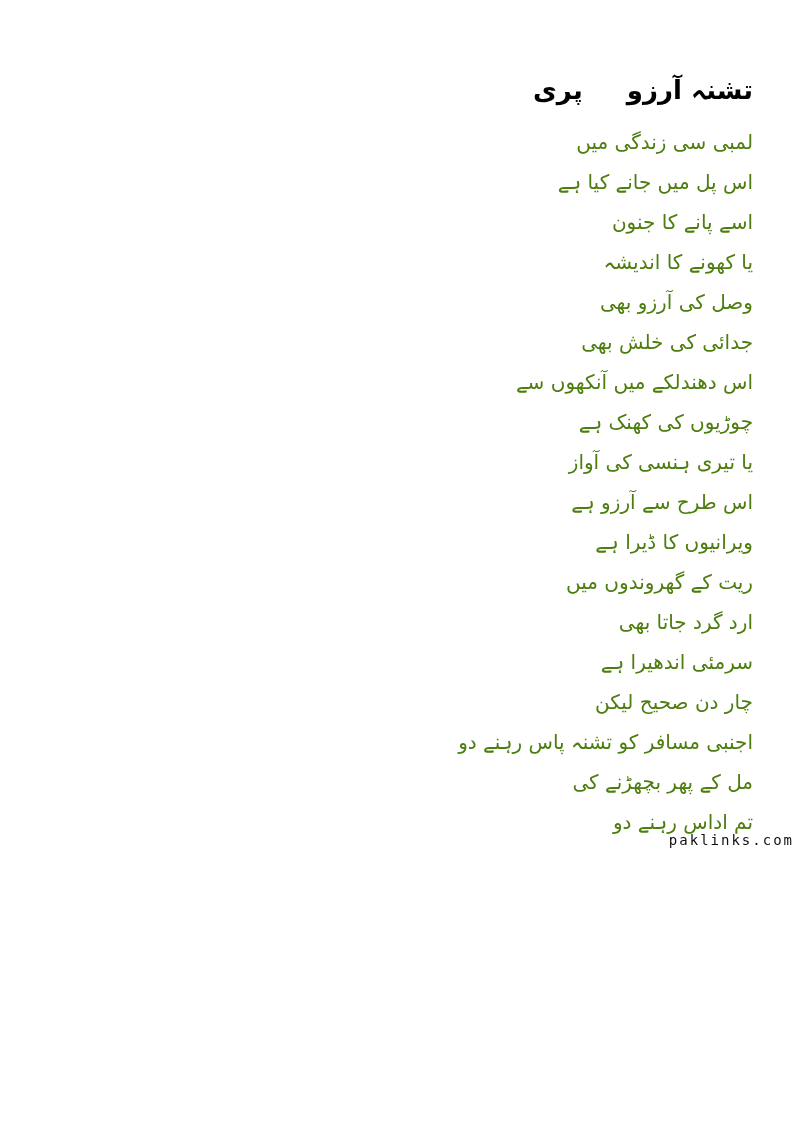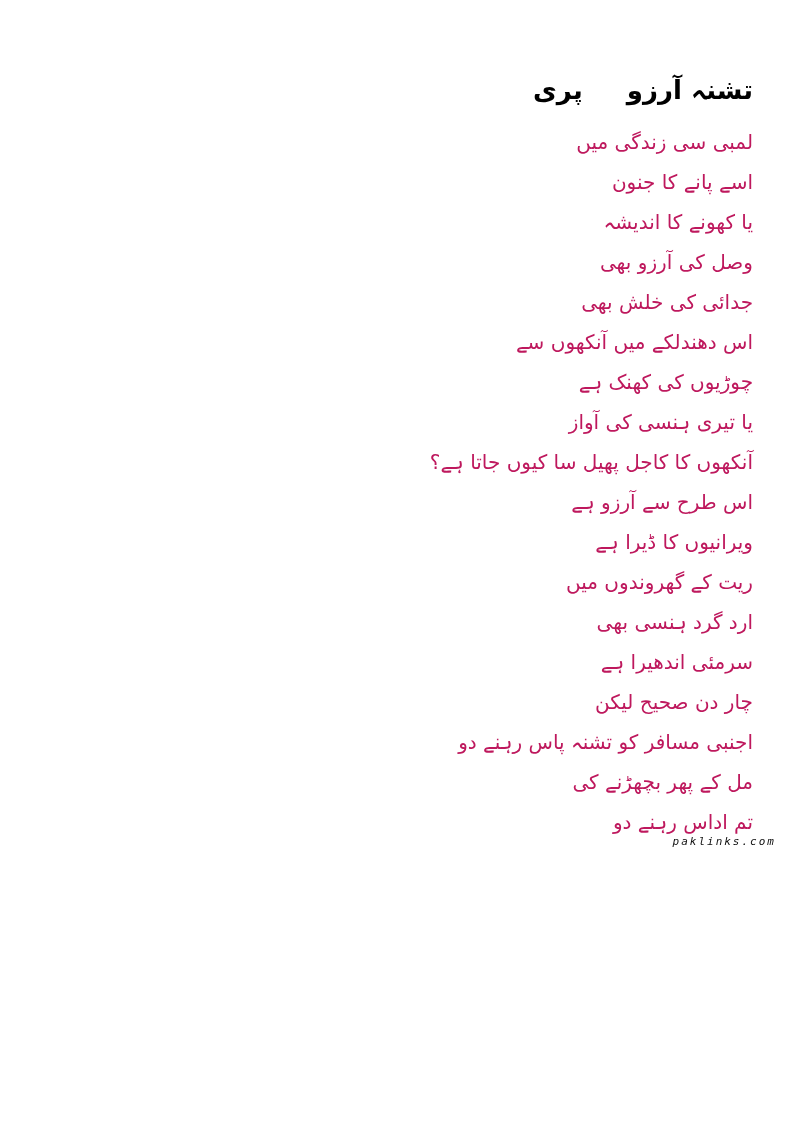--- a/index.html
+++ b/index.html
@@ -30,54 +30,53 @@
     height: 54px;
     line-height: 44px;
     white-space: pre;
     color: #000000;
   }
   .poem-line {
     font-size: 20px;
     height: 40px;
     line-height: 40px;
     white-space: nowrap;
-    color: #be185d;
+    color: #4d7c0f;
   }
   .watermark {
     position: absolute;
-    right: 19px;
+    right: 1px;
     bottom: 8px;
     font-family: "DejaVu Sans Mono", monospace;
-    font-size: 11px;
+    font-size: 14px;
     letter-spacing: 2px;
     color: #111111;
     direction: ltr;
-    font-style: italic;
   }
 </style>
 </head>
 <body>
 
 <div class="page">
   <div class="poem" dir="rtl">
     <div class="poem-title">تشنہ آرزو   پری</div>
     <div id="poem-lines">
         <div class="poem-line">لمبی سی زندگی میں</div>
+        <div class="poem-line">اس پل میں جانے کیا ہے</div>
         <div class="poem-line">اسے پانے کا جنون</div>
         <div class="poem-line">یا کھونے کا اندیشہ</div>
         <div class="poem-line">وصل کی آرزو بھی</div>
         <div class="poem-line">جدائی کی خلش بھی</div>
         <div class="poem-line">اس دھندلکے میں آنکھوں سے</div>
         <div class="poem-line">چوڑیوں کی کھنک ہے</div>
         <div class="poem-line">یا تیری ہنسی کی آواز</div>
-        <div class="poem-line">آنکھوں کا کاجل پھیل سا کیوں جاتا ہے؟</div>
         <div class="poem-line">اس طرح سے آرزو ہے</div>
         <div class="poem-line">ویرانیوں کا ڈیرا ہے</div>
         <div class="poem-line">ریت کے گھروندوں میں</div>
-        <div class="poem-line">ارد گرد ہنسی بھی</div>
+        <div class="poem-line">ارد گرد جاتا بھی</div>
         <div class="poem-line">سرمئی اندھیرا ہے</div>
         <div class="poem-line">چار دن صحیح لیکن</div>
         <div class="poem-line">اجنبی مسافر کو تشنہ پاس رہنے دو</div>
         <div class="poem-line">مل کے پھر بچھڑنے کی</div>
         <div class="poem-line">تم اداس رہنے دو</div>
       </div>
   </div>
   <div class="watermark">paklinks.com</div>
 </div>
 

